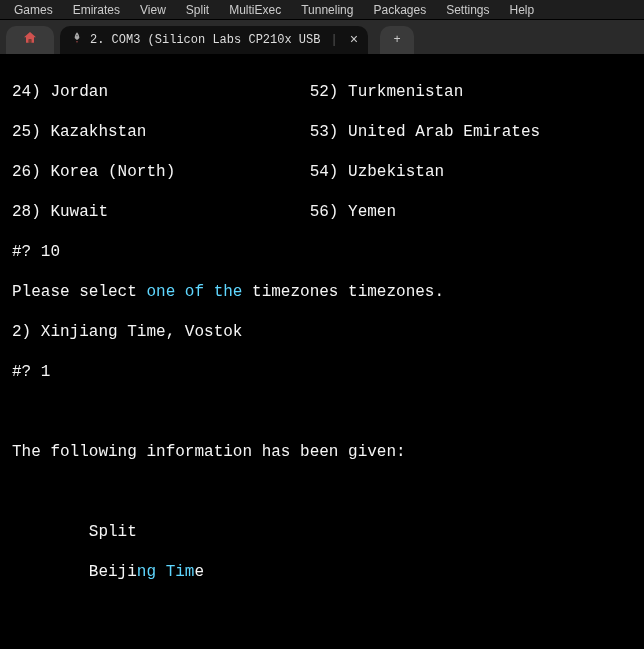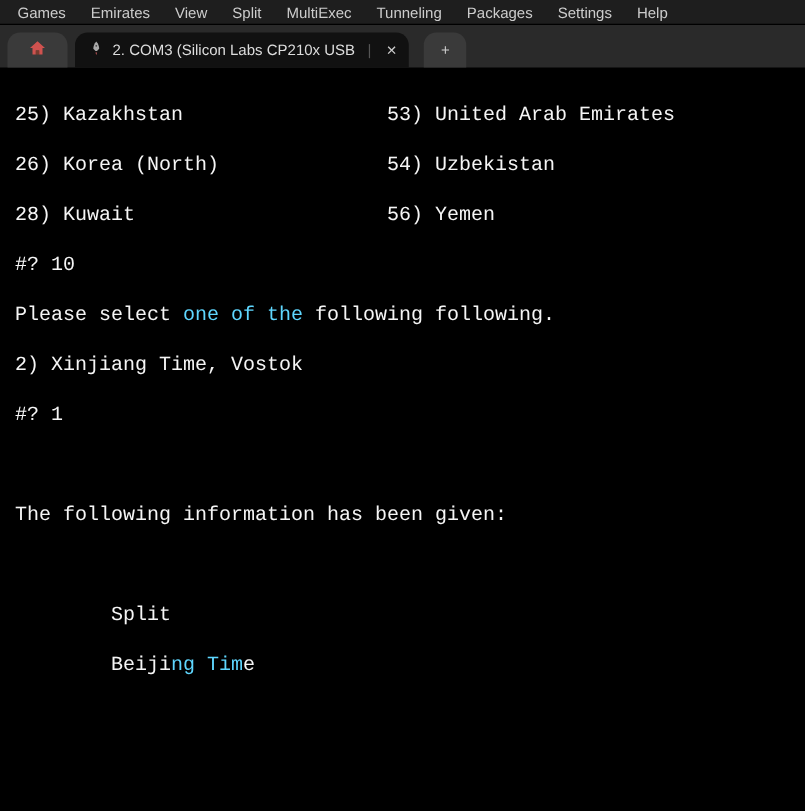--- a/index.html
+++ b/index.html
@@ -34,21 +34,21 @@
     display: flex;
     align-items: flex-end;
     padding-top: 4px;
     position: relative;
   }
   .tab {
     height: 28px;
     display: inline-flex;
     align-items: center;
     padding: 0 10px;
-    font-family: Liberation Sans, sans-serif;
+    font-family: Liberation Mono, monospace;
     font-size: 12px;
     color: #ccc;
     border-top-left-radius: 10px;
     border-top-right-radius: 10px;
     margin-left: 6px;
     position: relative;
     gap: 6px;
   }
   .tab.home {
     width: 48px;
@@ -123,25 +123,26 @@
     <span>2. COM3  (Silicon Labs CP210x USB</span>
     <span class="divider">|</span>
     <span class="close">×</span>
   </div>
   <div class="tab new">
     <span>+</span>
   </div>
 </div>
 
 <div class="terminal">
+<div class="row"><span>24) Jordan</span><span>                     </span><span>52) Turkmenistan</span></div>
 <div class="row"><span>25) Kazakhstan</span><span>                 </span><span>53) United Arab Emirates</span></div>
 <div class="row"><span>26) Korea (North)</span><span>              </span><span>54) Uzbekistan</span></div>
 <div class="row"><span>28) Kuwait</span><span>                     </span><span>56) Yemen</span></div>
 <div class="row"><span>#? 10</span></div>
-<div class="row"><span>Please select </span><span class="hl-blue">one of the</span><span> following following.</span></div>
+<div class="row"><span>Please select </span><span class="hl-blue">one of the</span><span> timezones timezones.</span></div>
 <div class="row"><span>2) Xinjiang Time, Vostok</span></div>
 <div class="row"><span>#? 1</span></div>
 <div class="row">&nbsp;</div>
 <div class="row"><span>The following information has been given:</span></div>
 <div class="row">&nbsp;</div>
 <div class="row"><span>        Split</span></div>
 <div class="row"><span>        Beiji</span><span class="hl-blue">ng Tim</span><span>e</span></div>
 
 
 

